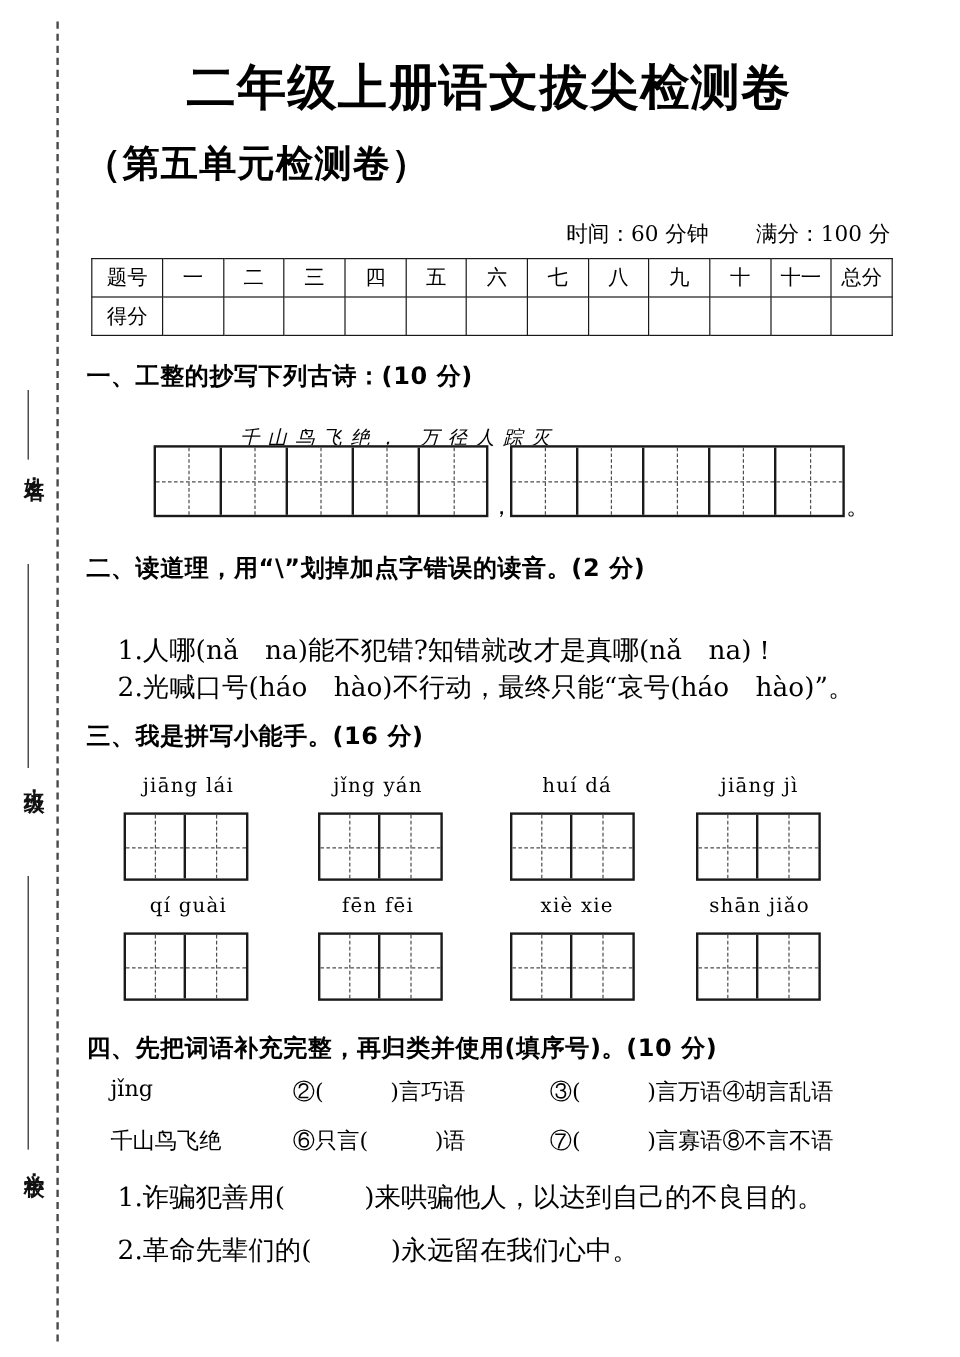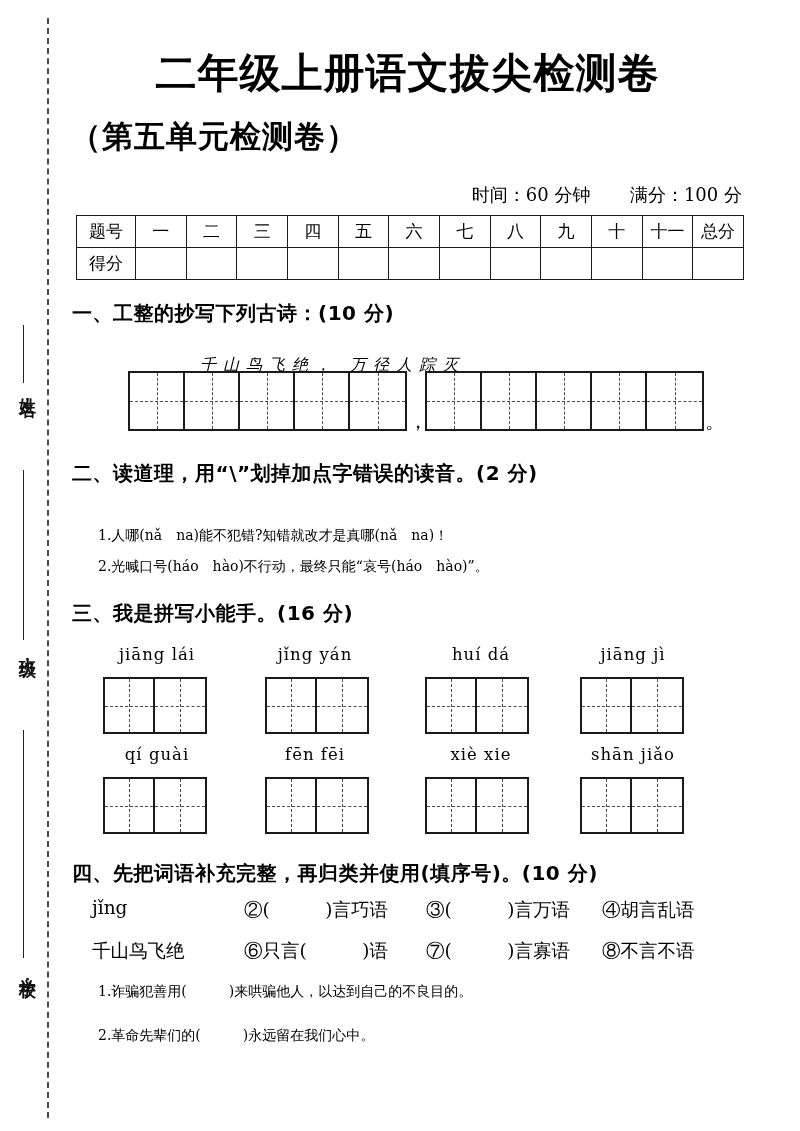--- a/index.html
+++ b/index.html
@@ -122,21 +122,21 @@
   }
   #sec1-head { top: 300px; }
   #sec2-head { top: 460px; }
   #sec3-head { top: 600px; }
   #sec4-head { top: 860px; }
 
   
   .qline {
     position: absolute;
     left: 28px;
-    font-size: 14px;
+    font-size: 22px;
     white-space: nowrap;
   }
   #q2-1 { top: 527px; }
   #q2-2 { top: 558px; }
   #q4-s1 { top: 983px; }
   #q4-s2 { top: 1027px; }
 
   
   #poem-text {
     position: absolute;
@@ -227,21 +227,21 @@
     width: 650px;
     font-size: 18.5px;
     white-space: nowrap;
     display: flex;
   }
   #idiom-row-1 { top: 897px; }
   #idiom-row-2 { top: 938px; }
   .idiom-row .item { display: inline-block; }
   .idiom-row .item:nth-child(1) { width: 152px; }
   .idiom-row .item:nth-child(2) { width: 182px; }
-  .idiom-row .item:nth-child(3) { width: 176px; }
+  .idiom-row .item:nth-child(3) { width: 176px; text-align: right; }
   .idiom-row .item:nth-child(4) { width: 140px; }
 
   
   #watermark {
     position: absolute;
     left: 488px; top: 1124px;
     font-family: "DejaVu Sans", "Liberation Sans", sans-serif;
     font-size: 38px;
     color: #be185d;
     letter-spacing: 0px;

